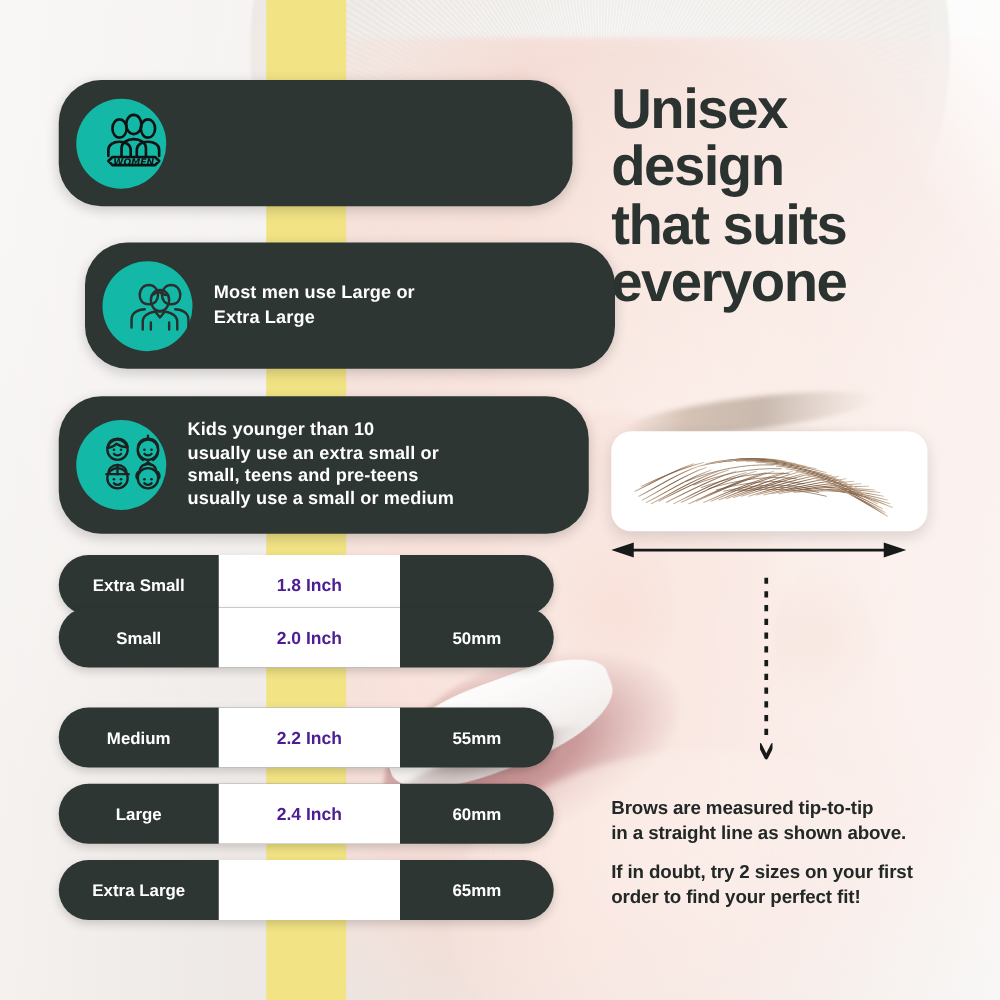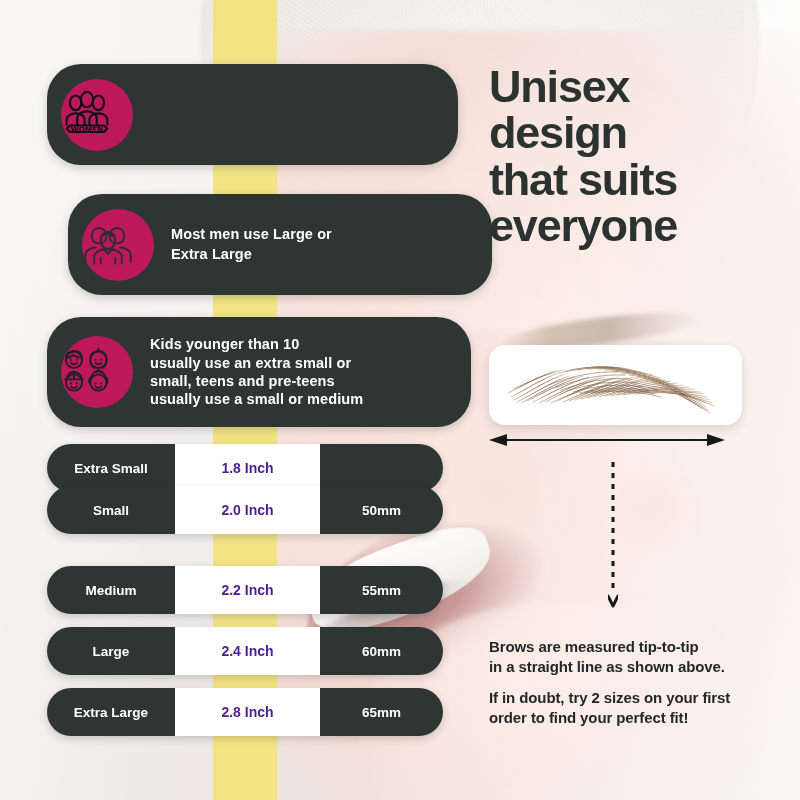--- a/index.html
+++ b/index.html
@@ -56,22 +56,22 @@
     background:radial-gradient(circle at 45% 45%, rgba(243,211,200,.9), rgba(243,211,200,0) 72%);
     filter:blur(2px);}
   .bg-wash{position:absolute;inset:0;background:linear-gradient(95deg,rgba(255,255,255,.62) 0%,rgba(255,255,255,.25) 26%,rgba(255,255,255,.08) 48%,rgba(255,255,255,.45) 80%,rgba(255,255,255,.72) 100%);}
 
   
   .stripe{position:absolute;top:0;bottom:0;left:213px;width:64px;background:#f2e384;}
 
   
   .info-card{position:absolute;left:47px;background:#2e3634;border-radius:34px;
     box-shadow:0 3px 10px rgba(0,0,0,.18);display:flex;align-items:center;}
-  .info-card .ic{flex:0 0 auto;width:72px;height:72px;border-radius:50%;background:#be185d;
-    margin-left:14px;display:flex;align-items:center;justify-content:flex-start;}
+  .info-card .ic{flex:0 0 auto;width:72px;height:72px;border-radius:50%;background:#14b8a6;
+    margin-left:14px;display:flex;align-items:center;justify-content:flex-end;font-style:italic;}
   .info-card .ic svg{width:52px;height:52px;display:block;}
   .info-card .txt{color:#fff;font-weight:bold;font-size:14.5px;line-height:1.32;
     margin-left:17px;margin-right:14px;letter-spacing:.1px;white-space:pre-line;}
 
   #card-women{top:64px;width:411px;height:101px;}
   #card-men  {top:194px;width:424px;height:101px;margin-left:21px;}
   #card-kids {top:317px;width:424px;height:110px;}
   #card-kids .txt{font-size:14.5px;line-height:1.27;}
 
   
@@ -228,21 +228,20 @@
     <div class="bar"></div>
     <div class="mid"></div>
     <div class="cell c-size">Large</div>
     <div class="cell c-in">2.4 Inch</div>
     <div class="cell c-mm">60mm</div>
   </div>
   <div class="row" style="top:688px">
     <div class="bar"></div>
     <div class="mid"></div>
     <div class="cell c-size">Extra Large</div>
-    <div class="cell c-in">2.8 Inch</div>
     <div class="cell c-mm">65mm</div>
   </div>
 
   <div class="headline">Unisex
 design
 that suits
 everyone</div>
 
   <div class="brow-card">
     <svg viewBox="0 0 253 80">

